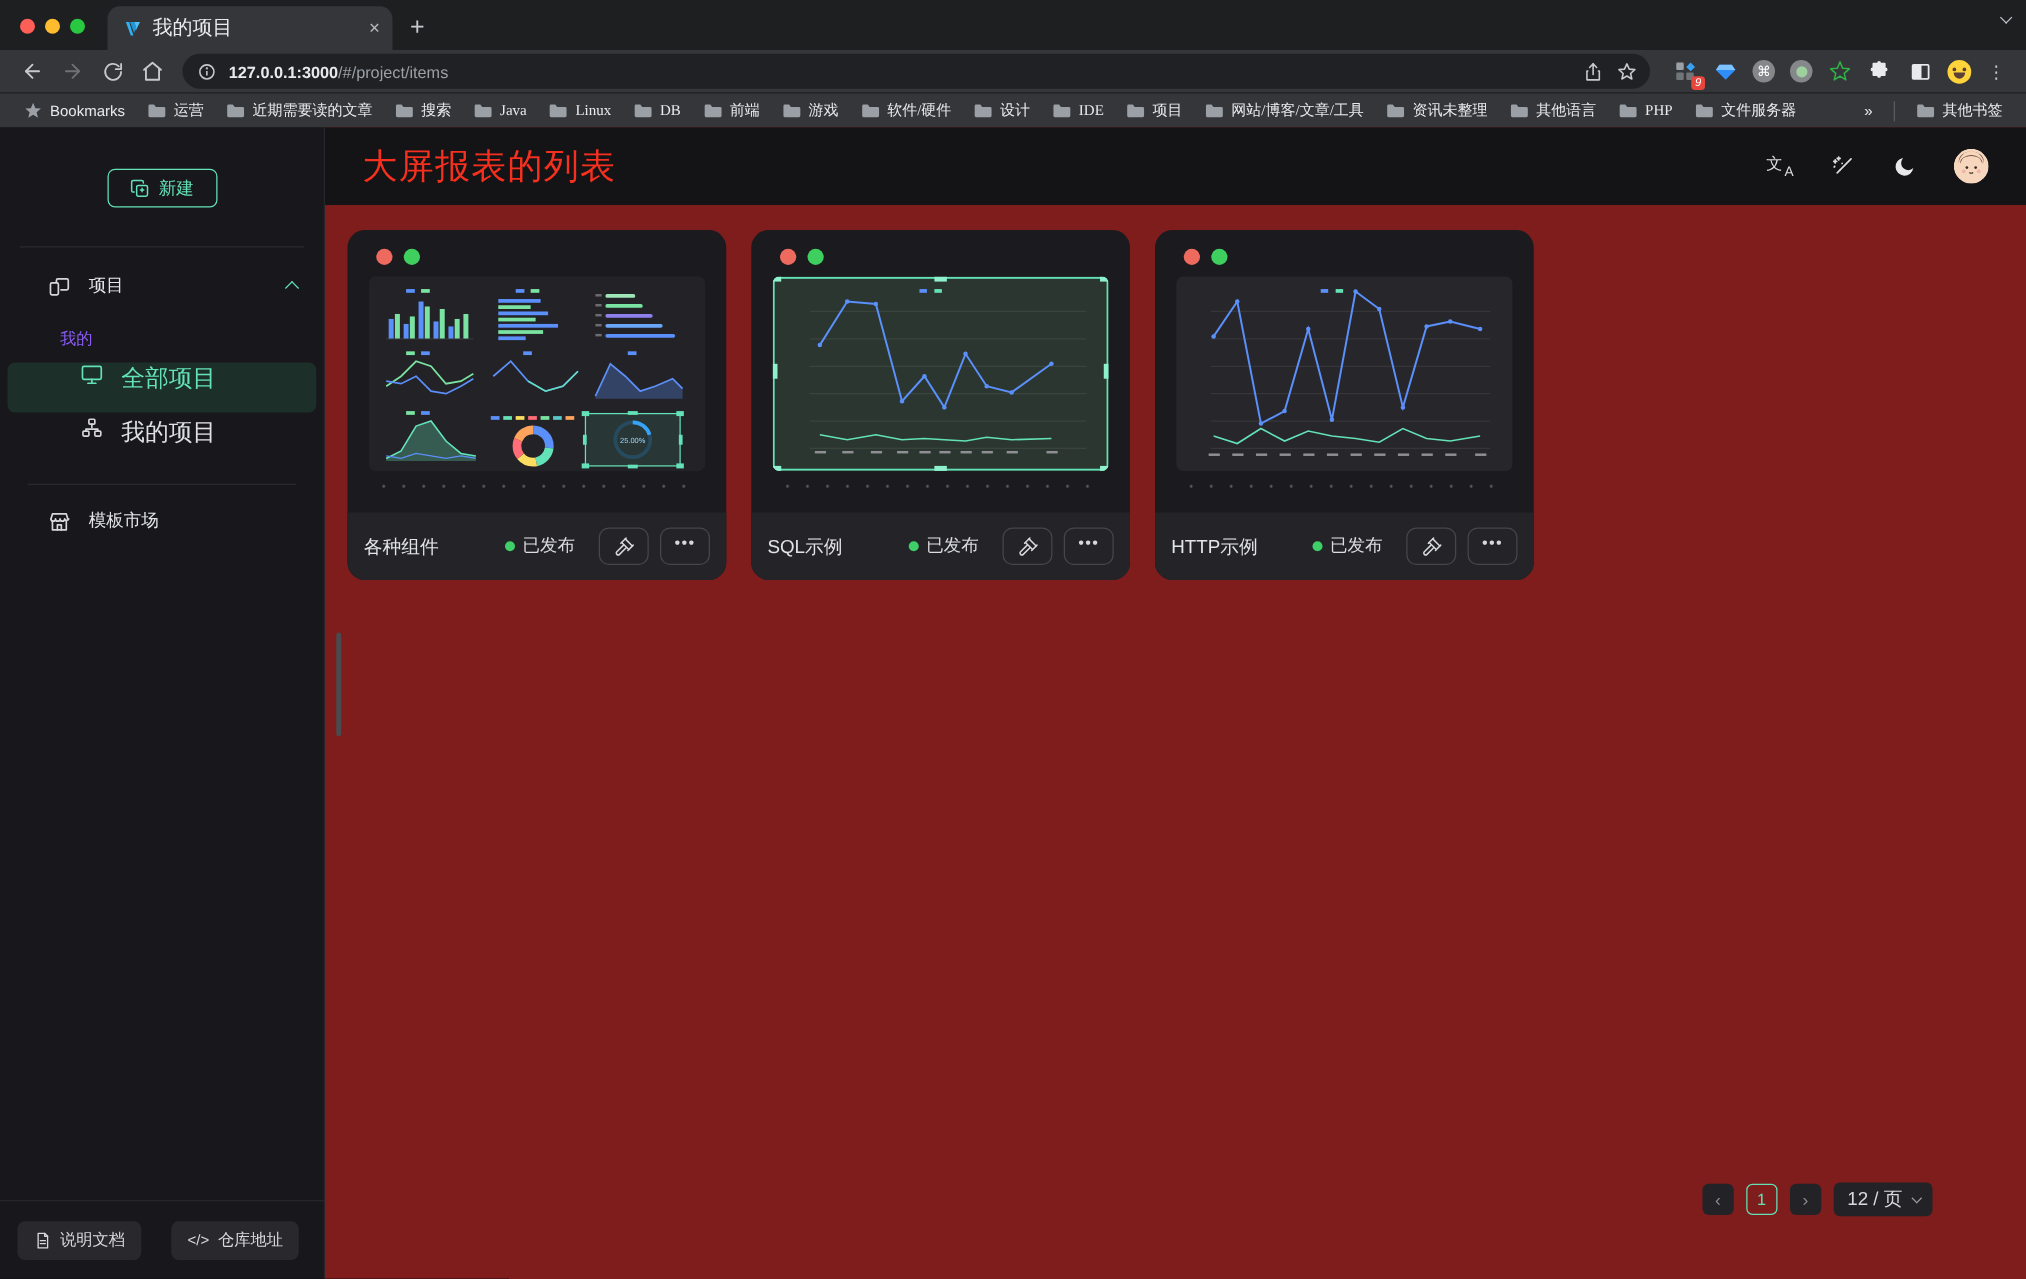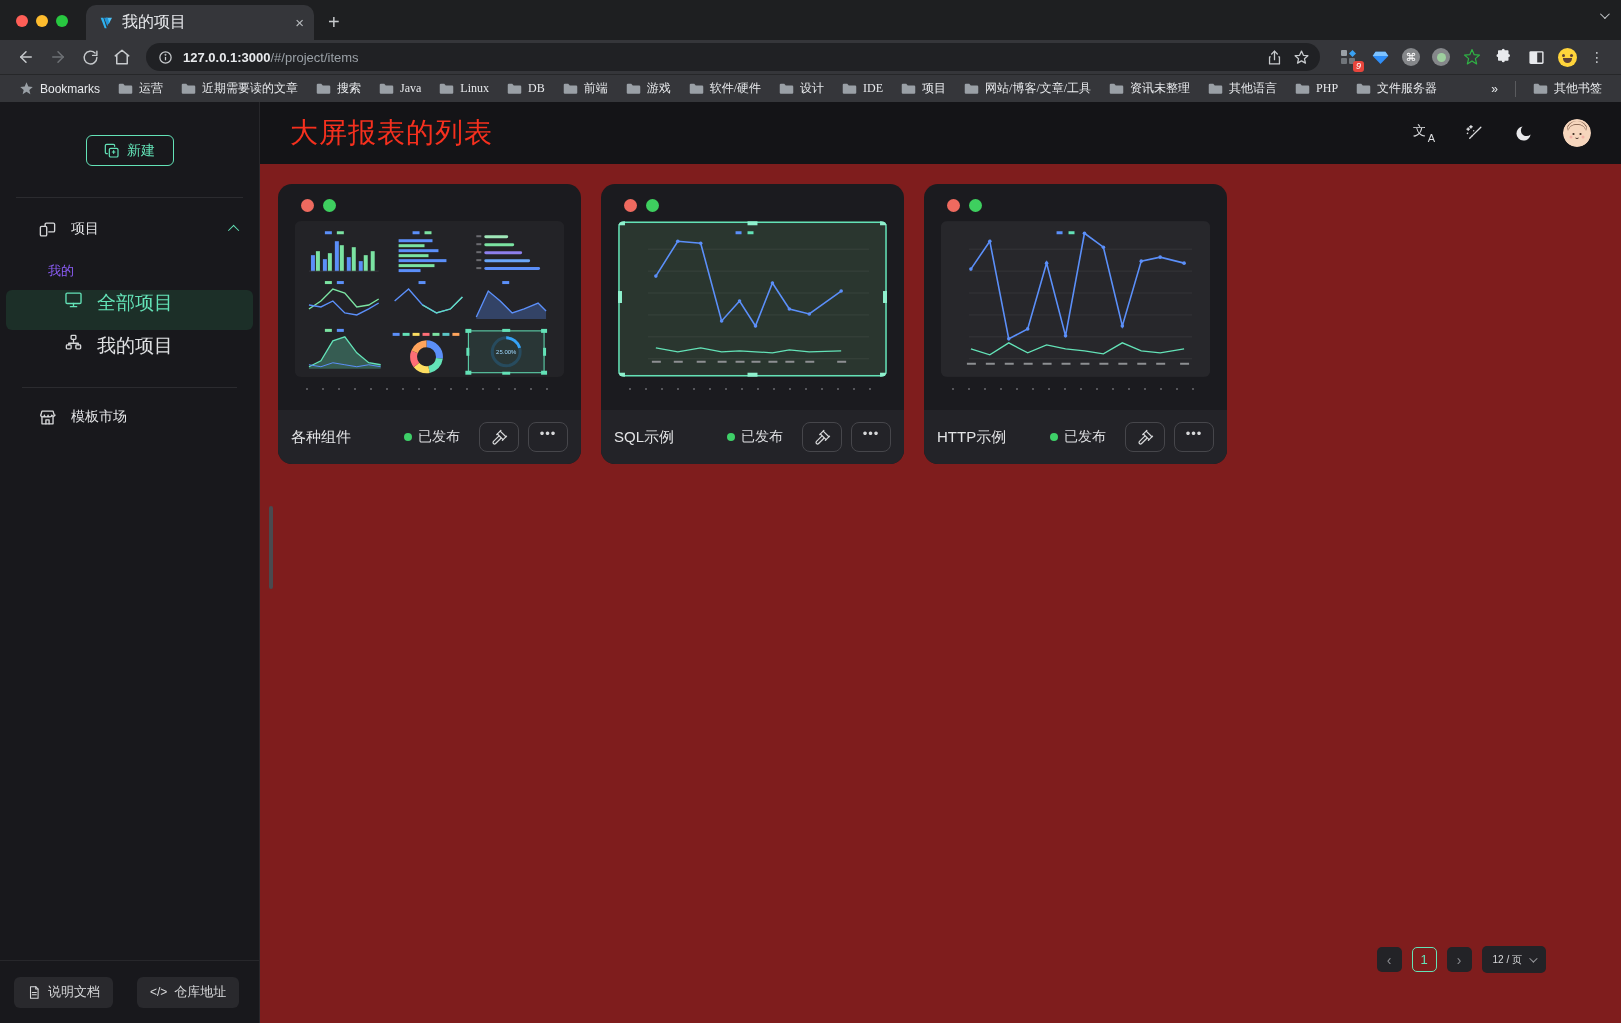--- a/index.html
+++ b/index.html
@@ -103,21 +103,21 @@
   .ellipsis-glyph { letter-spacing:1px; font-size:13px; line-height:0; padding-bottom:6px; }
 
   .scroll-thumb { position:absolute; left:9px; top:342px; width:4px; height:83px; background:#4a4a4f; border-radius:2px; }
 
   
   .pagination { position:absolute; right:75px; bottom:50px; display:flex; align-items:center; gap:10px; }
   .pg-btn { width:25px; height:25px; border-radius:5px; background:#232327; color:#8b8c90; border:none;
     display:grid; place-items:center; font-size:14px; }
   .pg-cur { width:25px; height:25px; border-radius:5px; border:1px solid #63e2b7; color:#63e2b7;
     display:grid; place-items:center; font-size:13px; background:transparent; }
-  .pg-size { height:27px; border-radius:5px; background:#232327; color:#d8d9db; font-size:10px;
+  .pg-size { height:27px; border-radius:5px; background:#232327; color:#d8d9db; font-size:15px;
     display:flex; align-items:center; gap:7px; padding:0 11px; border:none; }
   .chev-dn { width:6px; height:6px; border-right:1.4px solid #9a9b9f; border-bottom:1.4px solid #9a9b9f; transform:rotate(45deg) translateY(-2px); }
 </style>
 </head>
 <body>
 
 <div class="browser">
 
   <div class="tabstrip">
     <div class="traffic">

